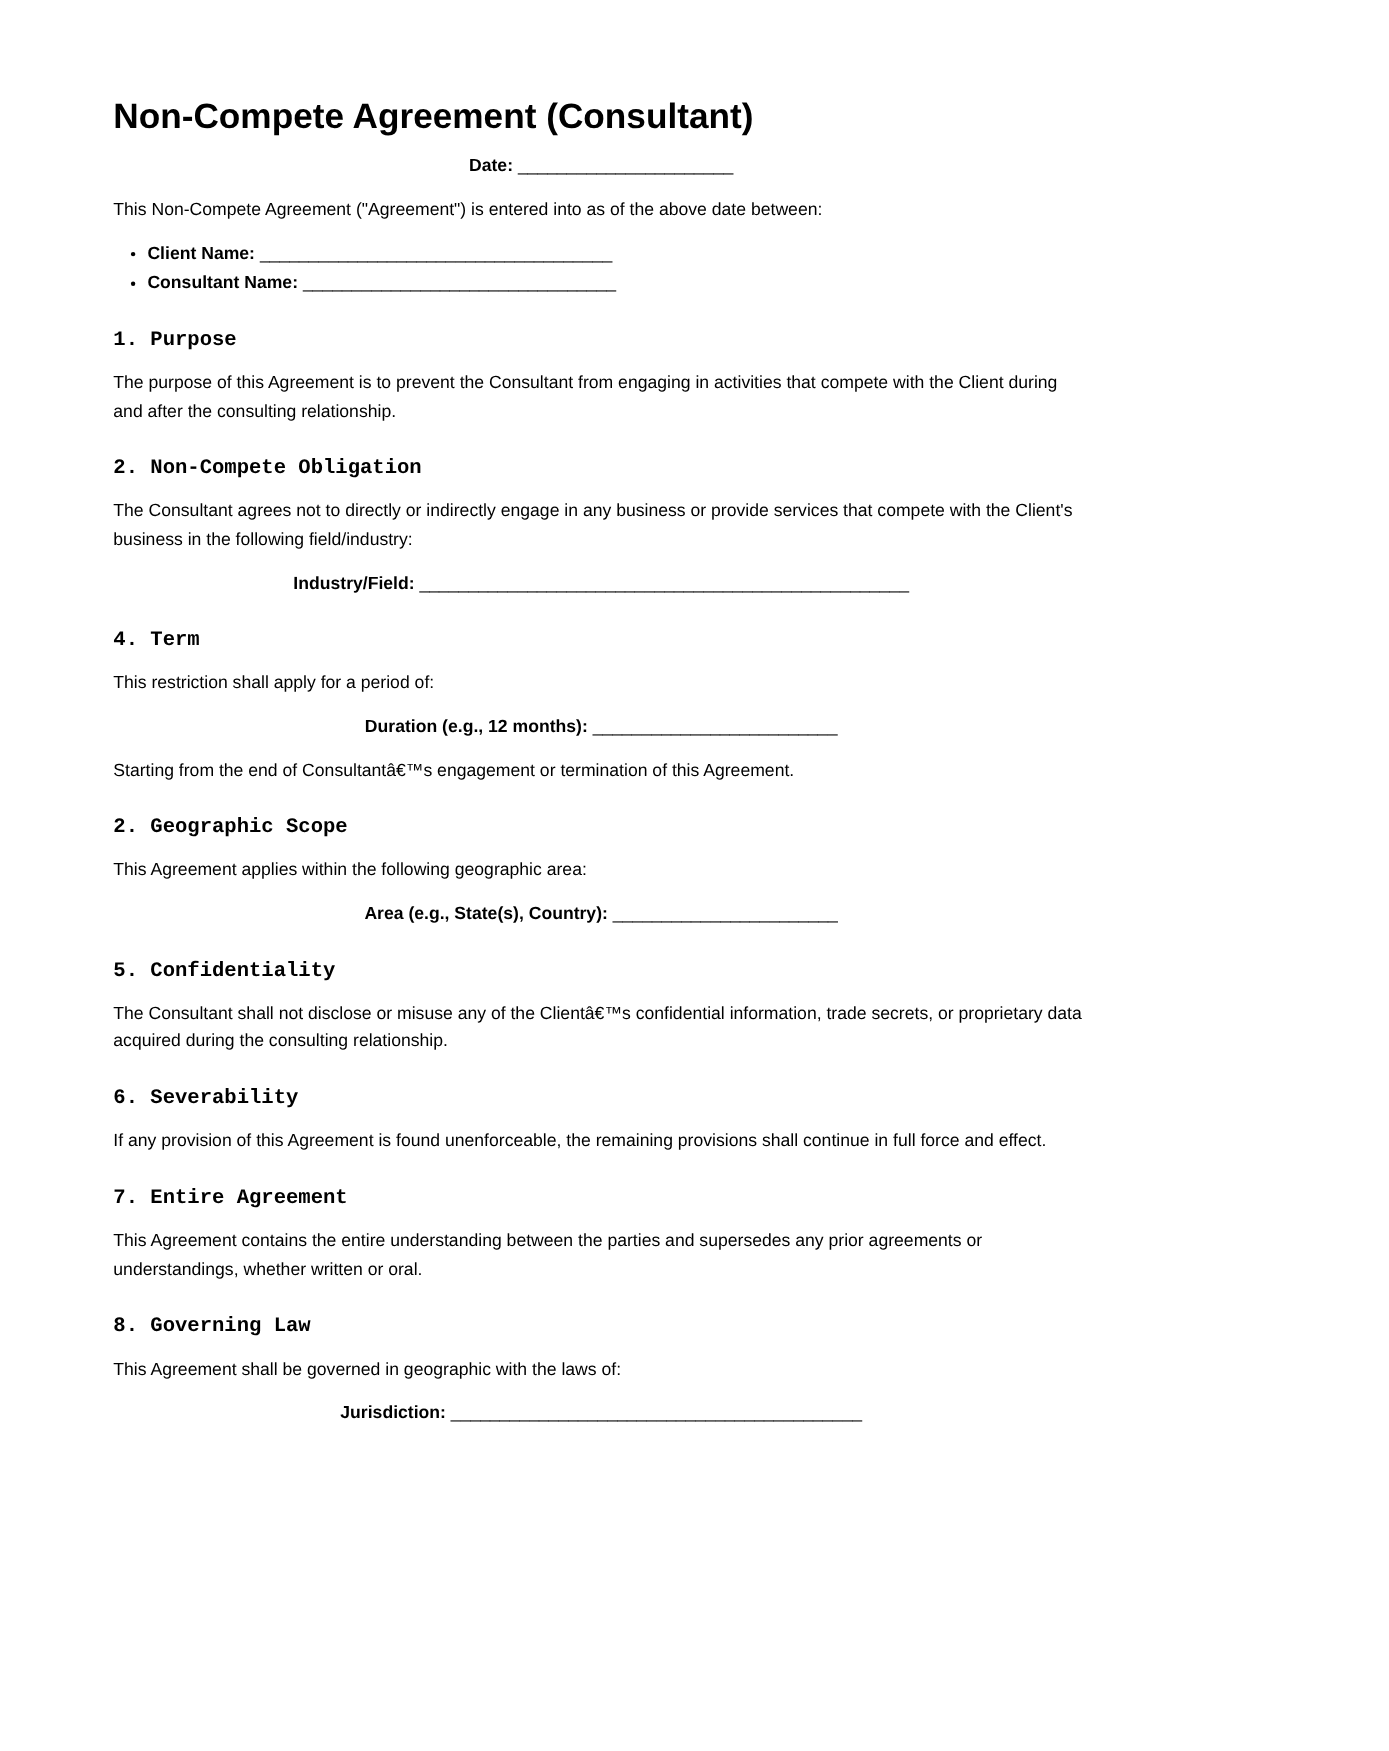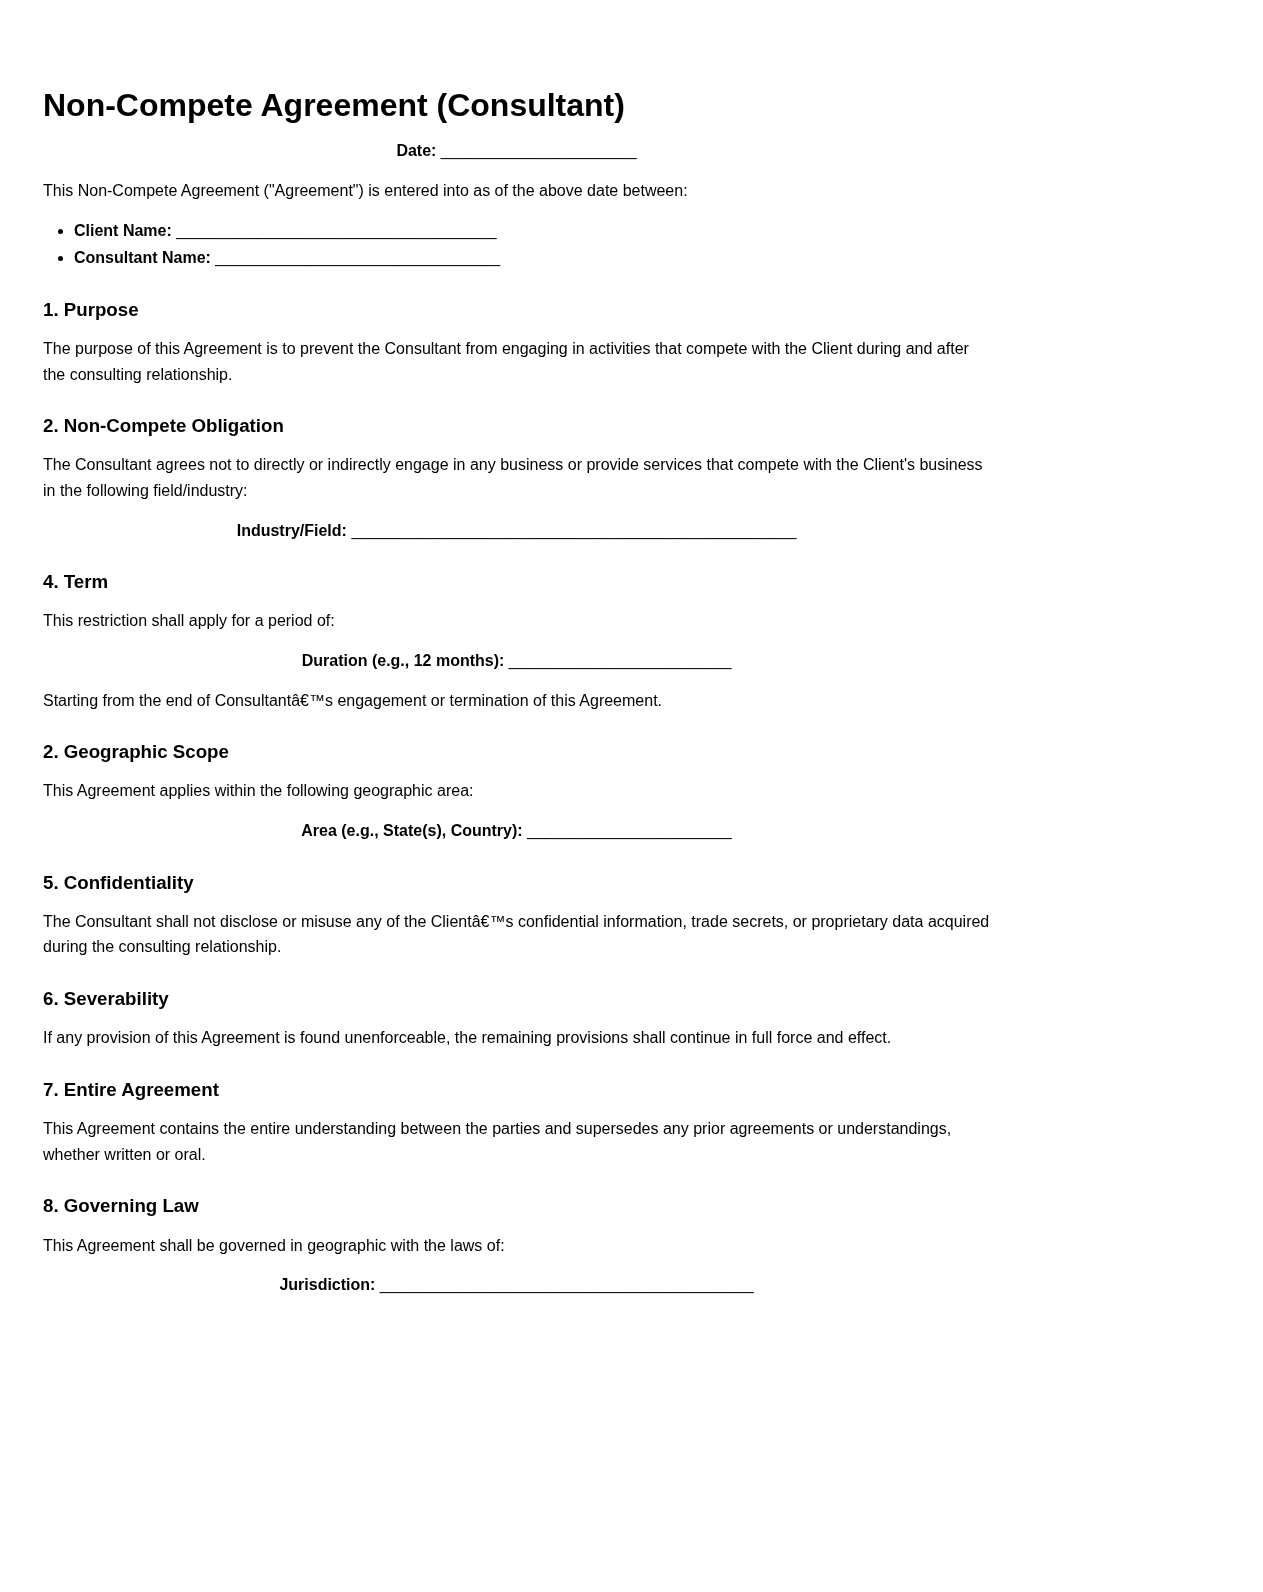--- a/index.html
+++ b/index.html
@@ -7,35 +7,36 @@
     margin: 0;
     padding: 0;
     background: #ffffff;
     color: #000000;
     font-family: "Liberation Sans", sans-serif;
   }
   .page {
     width: 1093px;
     min-height: 1592px;
     background: #ffffff;
-    padding: 86px 103px 60px 43px;
+    padding: 86px 103px 60px 103px;
     font-size: 16px;
     line-height: 1.6;
   }
   h1.doc-title {
     font-size: 32px;
     line-height: 1.2;
     font-weight: bold;
     margin: 0 0 12px 0;
   }
   h3.sec-heading {
     font-size: 18.7px;
     line-height: 1.35;
     font-weight: bold;
     margin: 26px 0 14px 0;
+    font-family: Liberation Mono, monospace;
   }
   p { margin: 14px 0; }
   p.field-line { white-space: nowrap; text-align: center; }
   .blank { font-weight: normal; letter-spacing: 0; }
   ul.parties {
     margin: 14px 0;
     padding-left: 19px;
     list-style: disc outside;
   }
   ul.parties li { margin: 2px 12px; }

